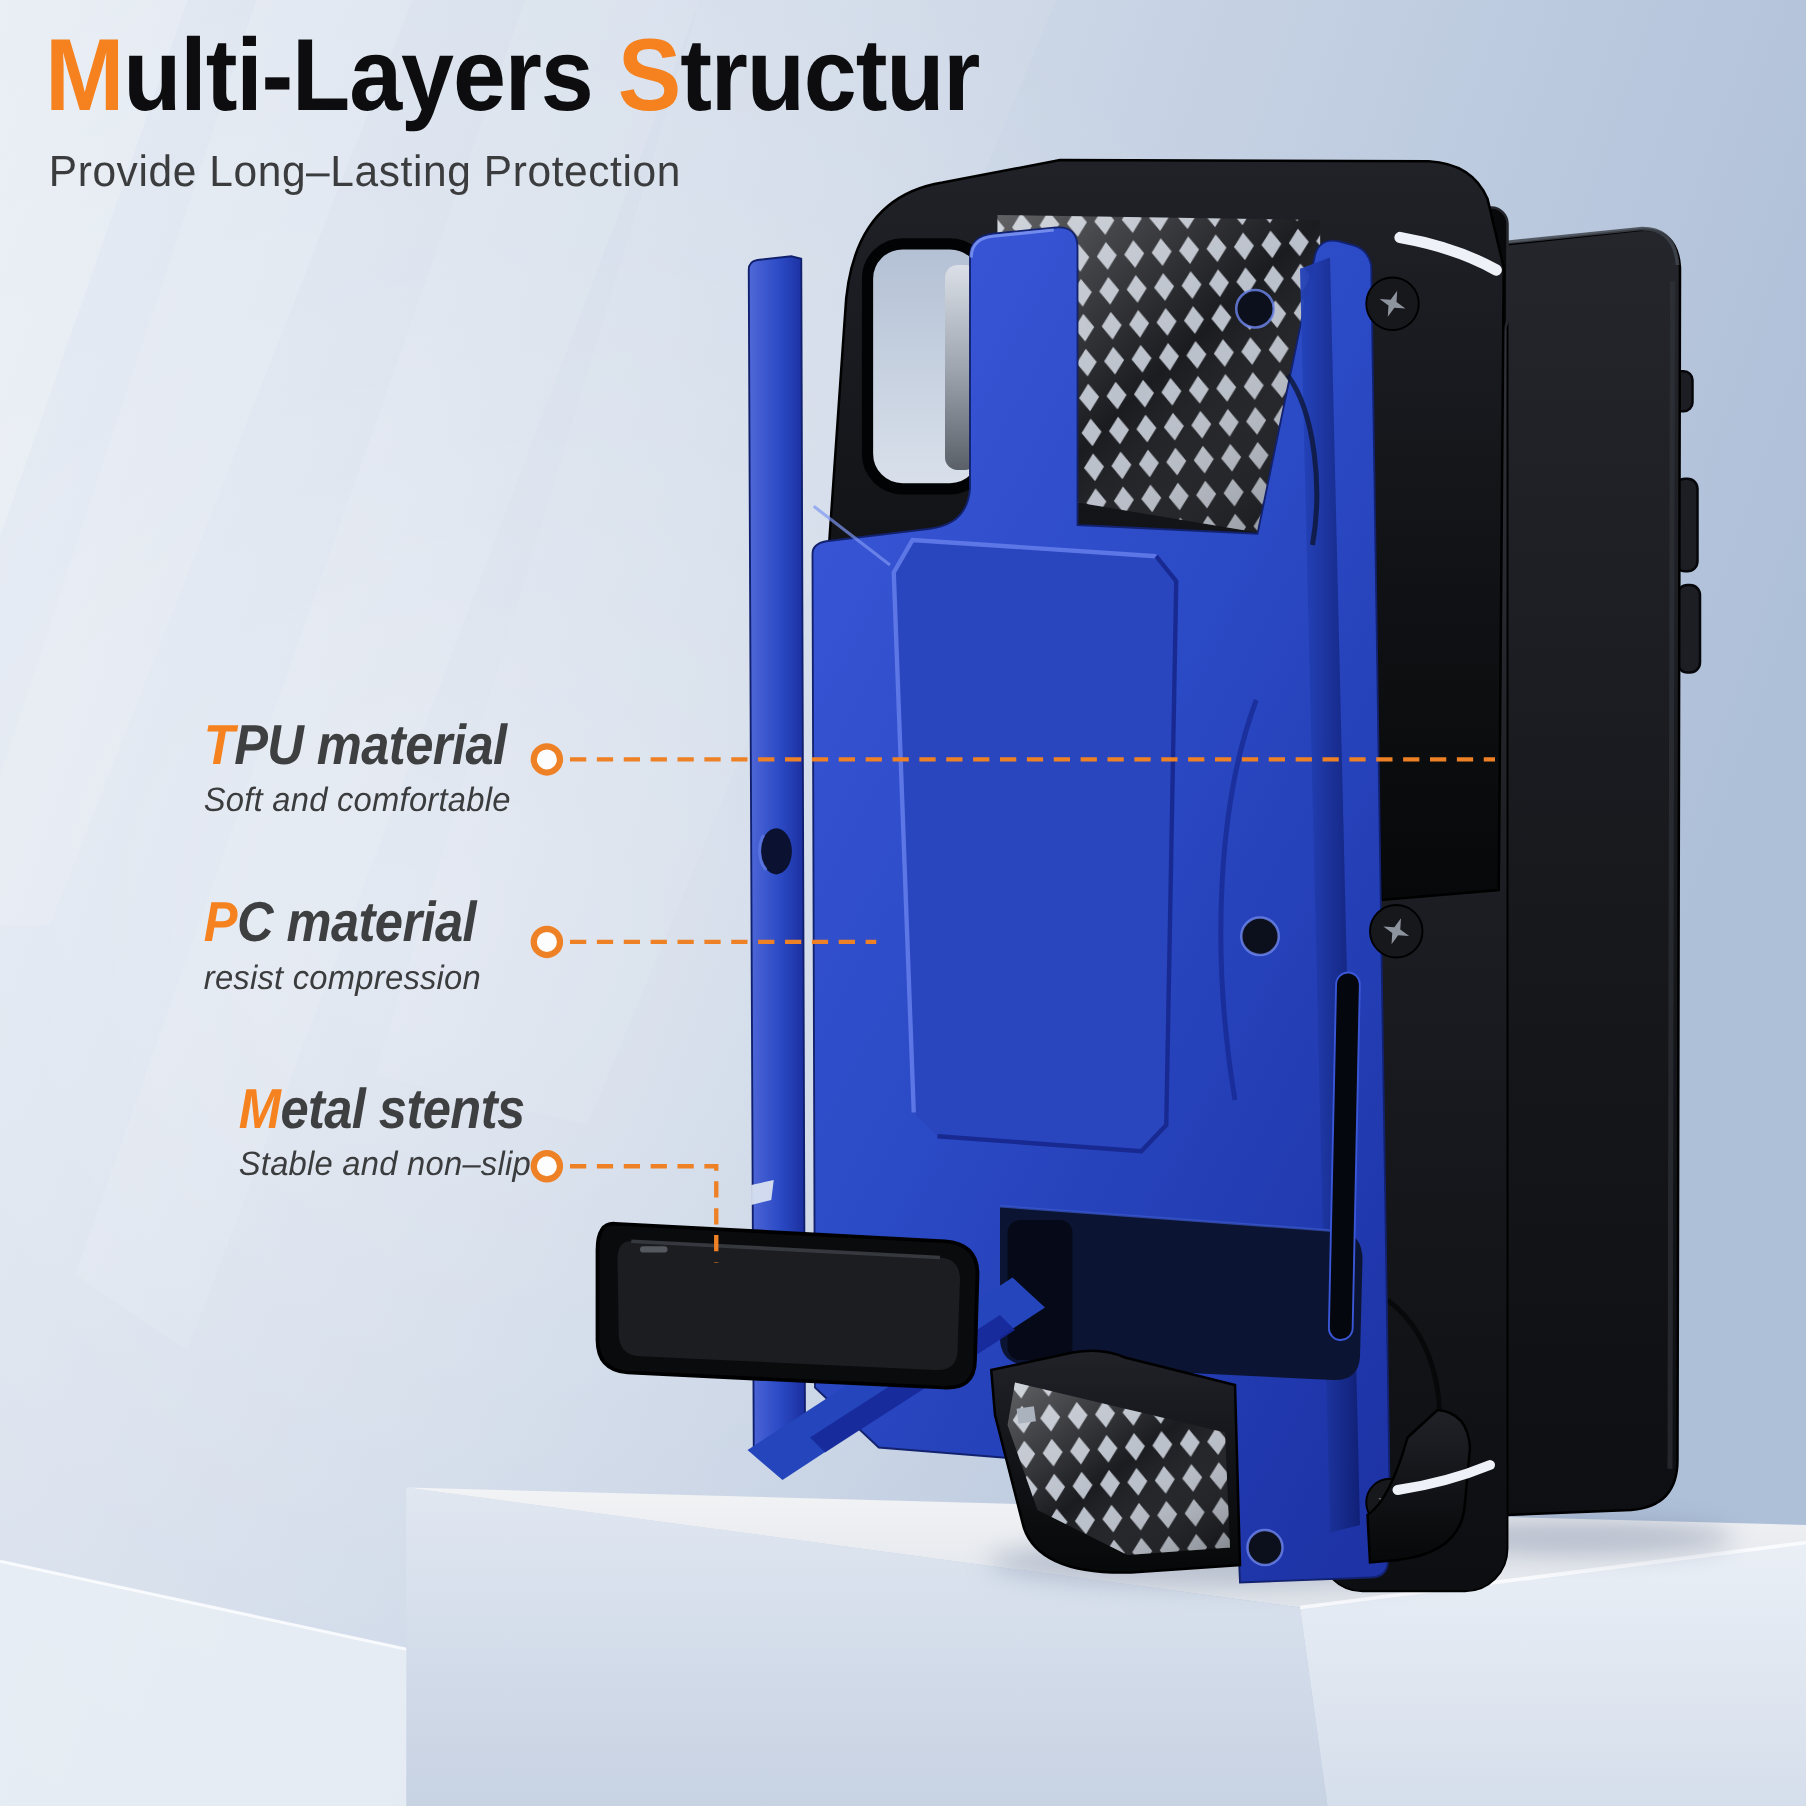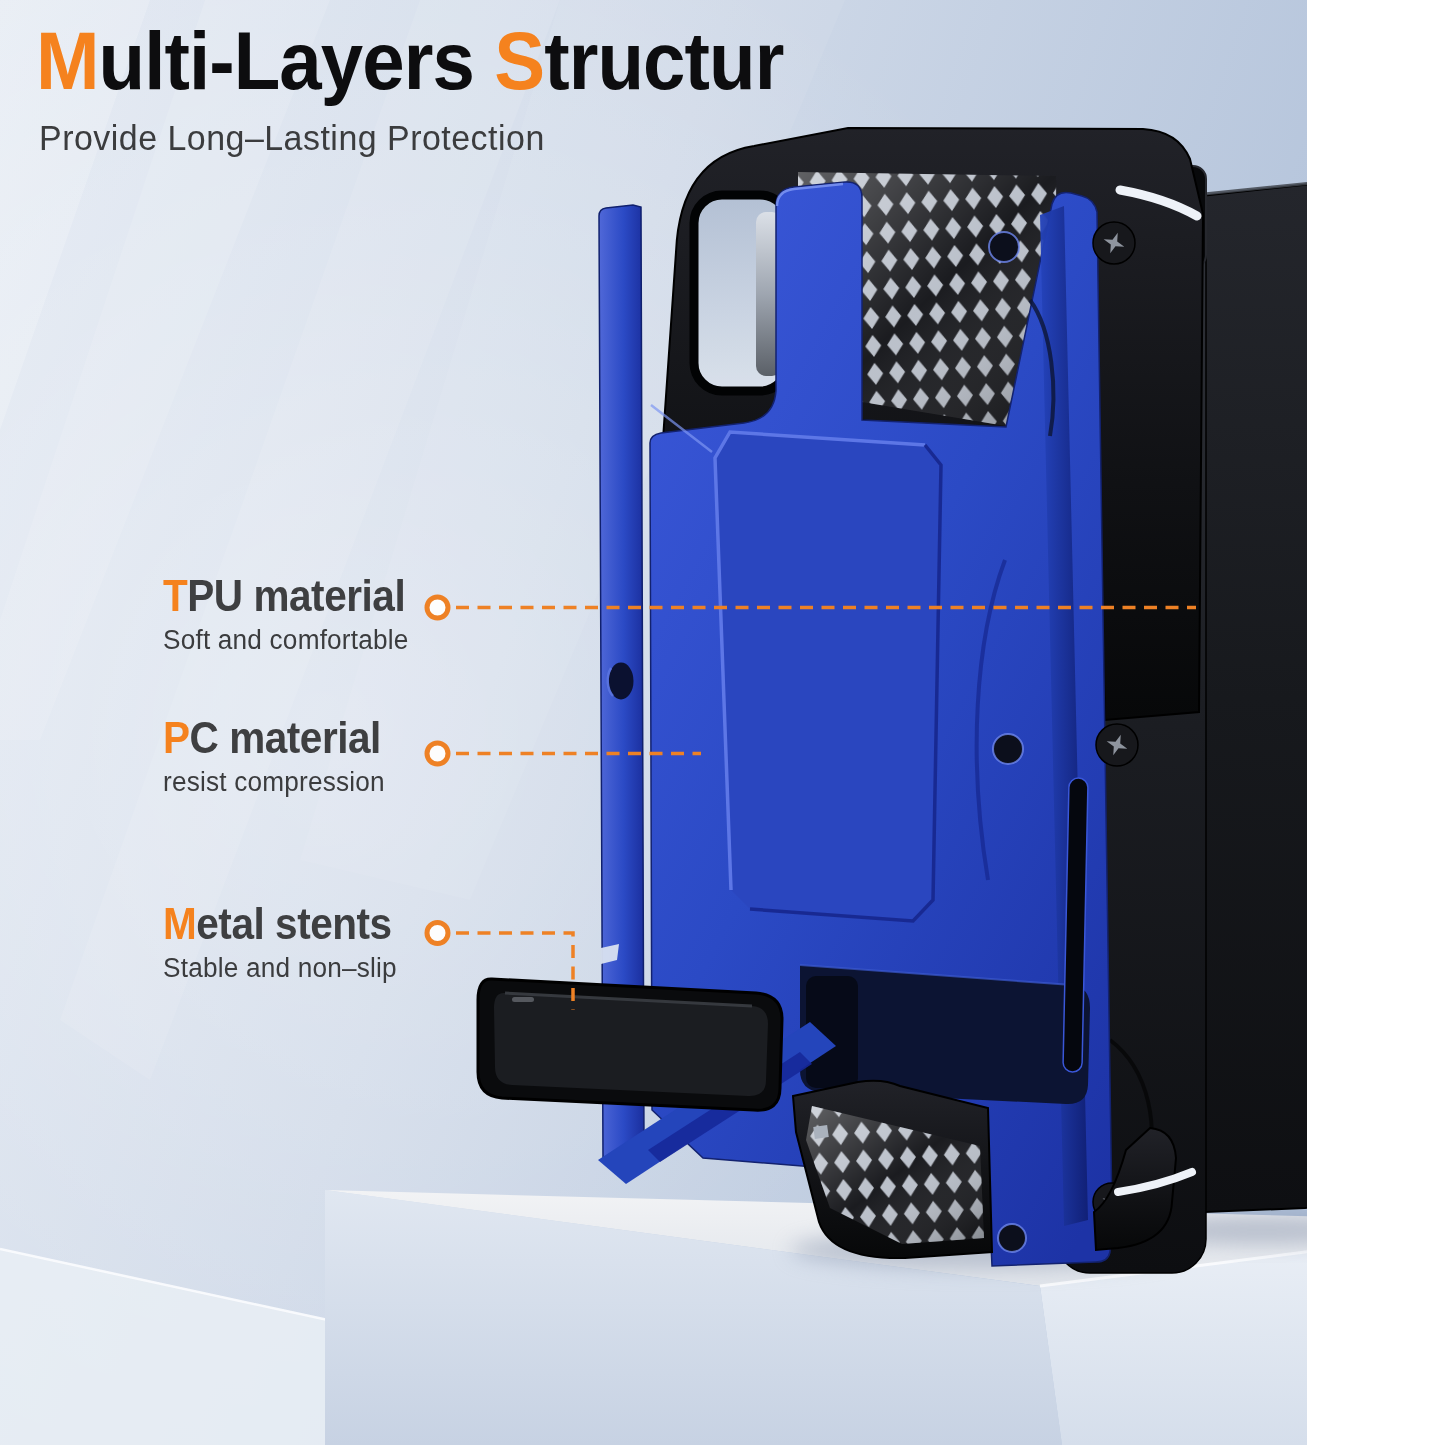--- a/index.html
+++ b/index.html
@@ -1,40 +1,40 @@
 <!DOCTYPE html>
 <html><head>
 <meta charset="utf-8">
 <style>
   html,body{margin:0;padding:0;background:#ffffff;}
   .stage{
-    position:relative;width:1307px;height:1445px;overflow:hidden;
+    position:relative;width:1445px;height:1445px;overflow:hidden;
     font-family:"Liberation Sans",sans-serif;
   }
   .stage svg{position:absolute;left:0;top:0;}
   .txt{position:absolute;white-space:nowrap;}
   .title{
     left:36px;top:14px;font-size:82px;font-weight:700;letter-spacing:-1px;
     color:#0d0d0f;transform:scaleX(.93);transform-origin:0 50%;
   }
   .title .accent,.c-head .accent{color:#F5821E;}
   .subtitle{
     left:39px;top:118px;font-size:35px;color:#3b3c3e;letter-spacing:.5px;
     transform:scaleX(.97);transform-origin:0 50%;
   }
-  .callout{position:absolute;left:163px;}
+  .callout{position:absolute;left:163px;font-style:italic;}
   .c-head{
     font-size:45px;font-weight:700;color:#3e3f41;letter-spacing:-.5px;
     transform:scaleX(.9);transform-origin:0 50%;white-space:nowrap;
   }
   .c-sub{
     font-size:27px;color:#3b3c3e;margin-top:3px;letter-spacing:.2px;
     transform:scaleX(.97);transform-origin:0 50%;white-space:nowrap;
   }
-  .c1{top:570px;} .c2{top:712px;} .c3{top:898px;}
+  .c1{top:570px;} .c2{top:712px;} .c3{top:861px;margin-left:28px;}
 </style>
 </head>
 <body>
 
 <div class="stage">
 
 <svg viewBox="0 0 1445 1445" width="1445" height="1445">
   <defs>
     <linearGradient id="bg" x1="0" y1="0" x2="1" y2="0.35">
       <stop offset="0" stop-color="#e4eaf3"></stop>

